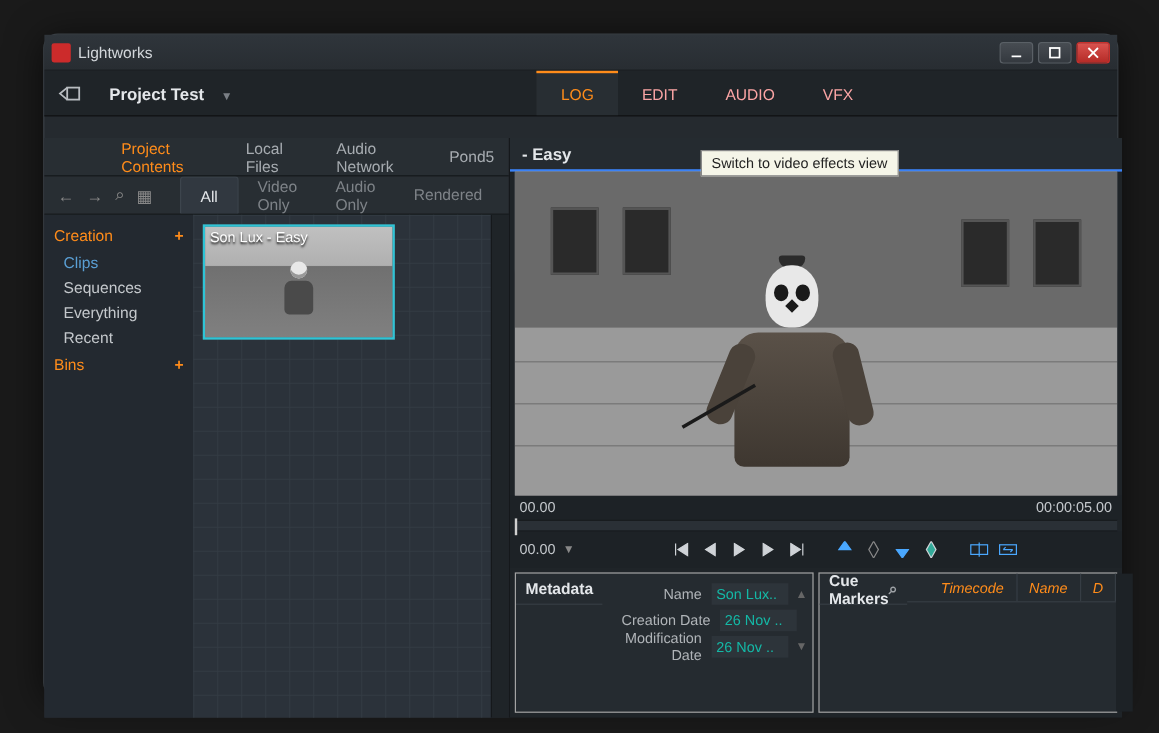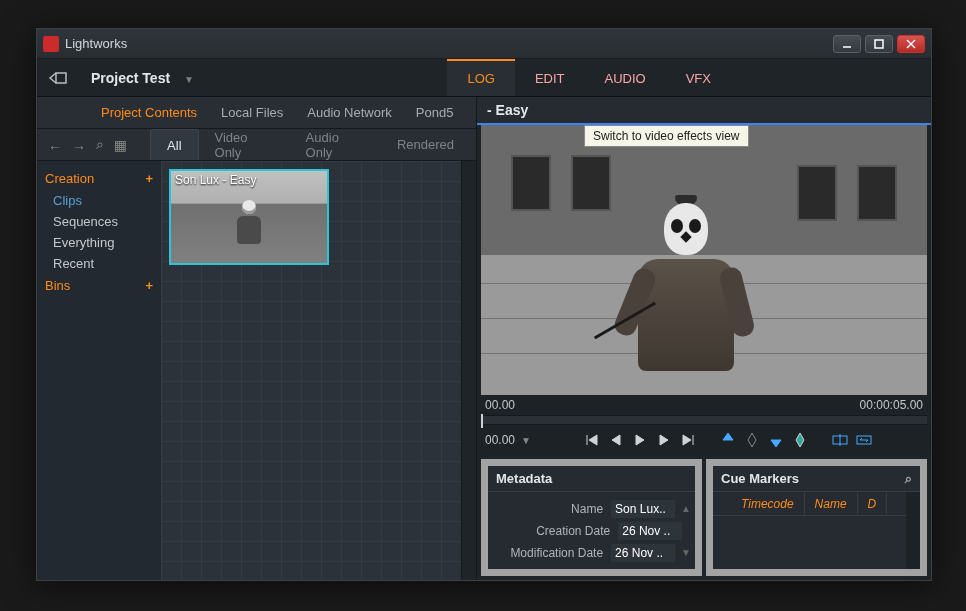--- a/index.html
+++ b/index.html
@@ -1,37 +1,37 @@
 <!DOCTYPE html>
 <html><head>
 <meta charset="utf-8">
 <style>
 * { box-sizing: border-box; margin: 0; padding: 0; font-family: "Segoe UI", Arial, sans-serif; }
 body { background: #1a1a1a; width: 966px; height: 611px; overflow: hidden; }
-.window { position: absolute; left: 36px; top: 28px; width: 896px; height: 553px; background: #252a2f; border: 1px solid #3a4046; border-radius: 0; box-shadow: 0 4px 30px rgba(0,0,0,.6); }
+.window { position: absolute; left: 36px; top: 28px; width: 896px; height: 553px; background: #252a2f; border: 1px solid #3a4046; border-radius: 12px; box-shadow: 0 4px 30px rgba(0,0,0,.6); }
 .titlebar { height: 30px; background: linear-gradient(#2f353b,#282d32); display: flex; align-items: center; padding: 0 6px; border-bottom: 1px solid #1b1e22; }
 .titlebar .appicon { width: 16px; height: 16px; background: #cc2b2b; border-radius: 2px; margin-right: 6px; }
 .titlebar .title { color: #d2d6da; font-size: 13px; flex: 1; }
 .winbtns { display: flex; gap: 4px; }
 .winbtn { width: 28px; height: 18px; background: linear-gradient(#474c52,#34393f); border: 1px solid #5a6066; border-radius: 3px; display: flex; align-items: center; justify-content: center; cursor: pointer; }
 .winbtn.close { background: linear-gradient(#d9534f,#b52b27); border-color: #c9302c; }
 .winbtn svg { stroke: #fff; stroke-width: 1.5; }
 
 .toolbar { height: 38px; background: #1f2428; display: flex; align-items: center; border-bottom: 1px solid #0f1113; }
 .back { width: 40px; height: 100%; display: flex; align-items: center; justify-content: center; cursor: pointer; }
 .back svg { stroke: #b8bcc0; fill: none; }
 .proj { color: #e4e7ea; font-size: 14px; font-weight: 600; padding: 0 12px 0 14px; cursor: pointer; }
 .proj .arr { color: #7a7f85; margin-left: 10px; font-size: 10px; }
 .modes { margin-left: auto; margin-right: 200px; display: flex; height: 100%; }
 .mode { padding: 0 20px; display: flex; align-items: center; color: #fca5a5; font-size: 13px; cursor: pointer; border-top: 2px solid transparent; position: relative; }
 .mode.active { color: #ff8c1a; background: #282e33; border-top-color: #ff8c1a; }
 
 .tooltip { position: absolute; left: 547px; top: 96px; background: #f5f5e8; border: 1px solid #888; padding: 3px 8px; font-size: 12px; color: #222; z-index: 20; white-space: nowrap; }
 
-.body { display: flex; height: calc(100% - 68px); }
+.body { display: flex; height: calc(100% - 68px); margin-top: 18px; }
 .left { width: 440px; background: #282e33; display: flex; flex-direction: column; border-right: 1px solid #15181b; }
 .srctabs { height: 32px; display: flex; align-items: center; border-bottom: 1px solid #15181b; padding-left: 52px; }
 .srctab { padding: 0 12px; color: #a7acb1; font-size: 13px; cursor: pointer; height: 100%; display: flex; align-items: center; }
 .srctab.active { color: #ff8c1a; }
 .toolrow { height: 32px; display: flex; align-items: center; padding: 0 6px; border-bottom: 1px solid #15181b; }
 .toolrow .tbtn { padding: 0 5px; color: #888; cursor: pointer; font-size: 14px; }
 .filtabs { margin-left: 18px; display: flex; height: 100%; }
 .ftab { padding: 0 16px; display: flex; align-items: center; color: #7e8388; font-size: 13px; cursor: pointer; }
 .ftab.active { color: #e4e7ea; background: #313840; border: 1px solid #3d454d; border-bottom: none; border-radius: 3px 3px 0 0; }
 
@@ -75,26 +75,26 @@
 .track .mk { position: absolute; left: 0; top: -2px; width: 2px; height: 14px; background: #d0d0d0; }
 .ctrlbar { height: 30px; display: flex; align-items: center; padding: 0 8px; gap: 2px; background: #1d2226; }
 .ctrlbar .tc { color: #c4c8cc; font-size: 12px; margin-right: 4px; }
 .ctrlbar .drop { color: #888; font-size: 10px; }
 .cbtn { width: 22px; height: 22px; display: flex; align-items: center; justify-content: center; cursor: pointer; }
 .cbtn svg { stroke: #cfd3d7; fill: #cfd3d7; }
 .cbtn.blue svg { stroke: #4aa8ff; fill: #4aa8ff; }
 .spacer { flex: 1; }
 
 .panels { flex: 1; display: flex; gap: 4px; padding: 4px; min-height: 0; }
-.panel { background: #252b30; border: 7px solid #a3a3a3; flex: 1; display: flex; flex-direction: column; min-width: 0; }
+.panel { background: #252b30; border: 1px solid #a3a3a3; flex: 1; display: flex; flex-direction: row; min-width: 0; }
 .phdr { height: 26px; display: flex; align-items: center; justify-content: space-between; padding: 0 8px; color: #e4e7ea; font-size: 13px; font-weight: 600; border-bottom: 1px solid #363d44; }
 .meta { padding: 6px 4px; overflow: hidden; }
 .mrow { display: flex; height: 22px; align-items: center; font-size: 12px; }
 .mrow .k { flex: 1; color: #b0b4b8; text-align: right; padding-right: 8px; }
-.mrow .v { width: 64px; color: #ffffff; background: #2d343a; padding: 2px 4px; overflow: hidden; white-space: nowrap; }
+.mrow .v { width: 64px; color: #14b8a6; background: #2d343a; padding: 2px 4px; overflow: hidden; white-space: nowrap; }
 .mrow .sc { color: #666; padding-left: 6px; font-size: 10px; }
 .cuehdr { display: flex; height: 24px; align-items: center; border-bottom: 1px solid #363d44; }
 .cuecol { color: #ff8c1a; font-size: 12px; padding: 0 10px; border-right: 1px solid #363d44; height: 100%; display: flex; align-items: center; }
 .panel .srch { color: #9da1a5; cursor: pointer; }
 .vscroll { width: 14px; background: #1d2226; }
 .cuebody { display: flex; flex: 1; }
 .cuearea { flex: 1; font-style: italic; }
 </style>
 </head>
 <body>

